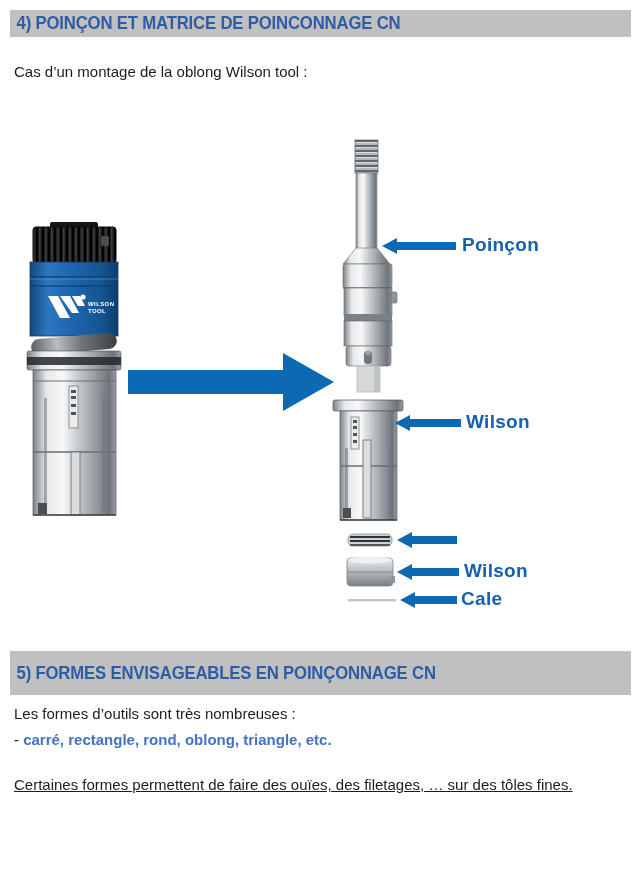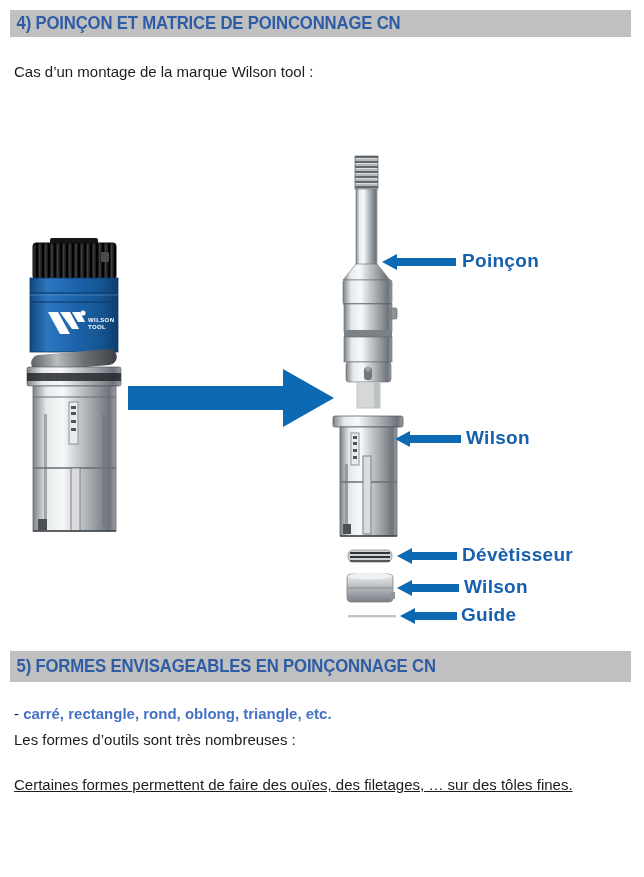--- a/index.html
+++ b/index.html
@@ -6,53 +6,53 @@
   body { background:#ffffff; }
   .page {
     position:relative; width:644px; height:877px; background:#ffffff;
     font-family:"Liberation Sans", sans-serif; overflow:hidden;
   }
   .heading-bar {
     position:absolute; left:10px; width:621px; background:#c0c0c0;
     display:flex; align-items:center;
   }
   .heading-bar.h4 { top:10px; height:27px; }
-  .heading-bar.h5 { top:651px; height:31px; }
+  .heading-bar.h5 { top:651px; height:44px; }
   .heading-text {
     color:#2e5ca5; font-weight:700; font-size:18px; white-space:nowrap;
     padding-left:7px; transform:scaleX(0.93); transform-origin:left center;
     letter-spacing:-0.2px;
   }
   .body-text { position:absolute; color:#1c1c1c; font-size:15px; }
   .intro { left:14px; top:63px; }
   .para-block { left:14px; top:701px; line-height:26px; width:600px; }
   .para2 { left:14px; top:772px; line-height:26px; width:595px;text-decoration:underline; }
   .list-blue { color:#4472c4; font-weight:700; }
-  .figure-area { position:absolute; left:0; top:16px; width:516px; height:645px;text-align:right; }
+  .figure-area { position:absolute; left:0; top:0; width:516px; height:645px;text-align:right; }
   .figure-svg { position:absolute; left:0; top:0; }
   .callout-label {
     position:absolute; color:#1660ae; font-weight:700; font-size:19px;
     letter-spacing:0.3px; white-space:nowrap;
   }
   .lbl-poincon { left:462px; top:234px; }
   .lbl-guide { left:466px; top:411px; }
   .lbl-devetisseur { left:462px; top:528px; }
   .lbl-matrice { left:464px; top:560px; }
   .lbl-cale { left:461px; top:588px; }
 </style>
 </head>
 <body>
 
 <div class="page">
 
   <div class="heading-bar h4">
     <div class="heading-text">4) POINÇON ET MATRICE DE POINCONNAGE CN</div>
   </div>
 
-  <div class="body-text intro">Cas d’un montage de la marque Wilson tool :</div>
+  <div class="body-text intro">Cas d’un montage de la oblong Wilson tool :</div>
 
   <div class="figure-area">
     <svg class="figure-svg" width="644" height="645" viewBox="0 0 644 645">
       <defs>
         <linearGradient id="metalH" x1="0" y1="0" x2="1" y2="0">
           <stop offset="0" stop-color="#7d8288"></stop>
           <stop offset="0.16" stop-color="#e6e9eb"></stop>
           <stop offset="0.36" stop-color="#f7f8f9"></stop>
           <stop offset="0.56" stop-color="#c2c7cb"></stop>
           <stop offset="0.78" stop-color="#8f959a"></stop>
@@ -210,32 +210,31 @@
         </g>
         <g>
           <polygon points="400,600 415,592 415,608"></polygon>
             <rect x="414" y="596" width="43" height="8"></rect>
         </g>
       </g>
     </svg>
 
     <div class="callout-label lbl-poincon">Poinçon</div>
     <div class="callout-label lbl-guide">Wilson</div>
-    <div class="callout-label lbl-devetisseur">Dévètisseur</div>
     <div class="callout-label lbl-matrice">Wilson</div>
-    <div class="callout-label lbl-cale">Guide</div>
+    <div class="callout-label lbl-cale">Cale</div>
   </div>
 
   <div class="heading-bar h5">
     <div class="heading-text">5) FORMES ENVISAGEABLES EN POINÇONNAGE CN</div>
   </div>
 
   <div class="body-text para-block">
+    <div>Les formes d’outils sont très nombreuses :</div>
     <div>
       <span>-</span>
       <span class="list-blue">carré, rectangle, rond, oblong, triangle, etc.</span>
     </div>
-    <div>Les formes d’outils sont très nombreuses :</div>
   </div>
 
   <div class="body-text para2">Certaines formes permettent de faire des ouïes, des filetages, … sur des tôles fines.</div>
 
 </div>
 
 </body></html>

